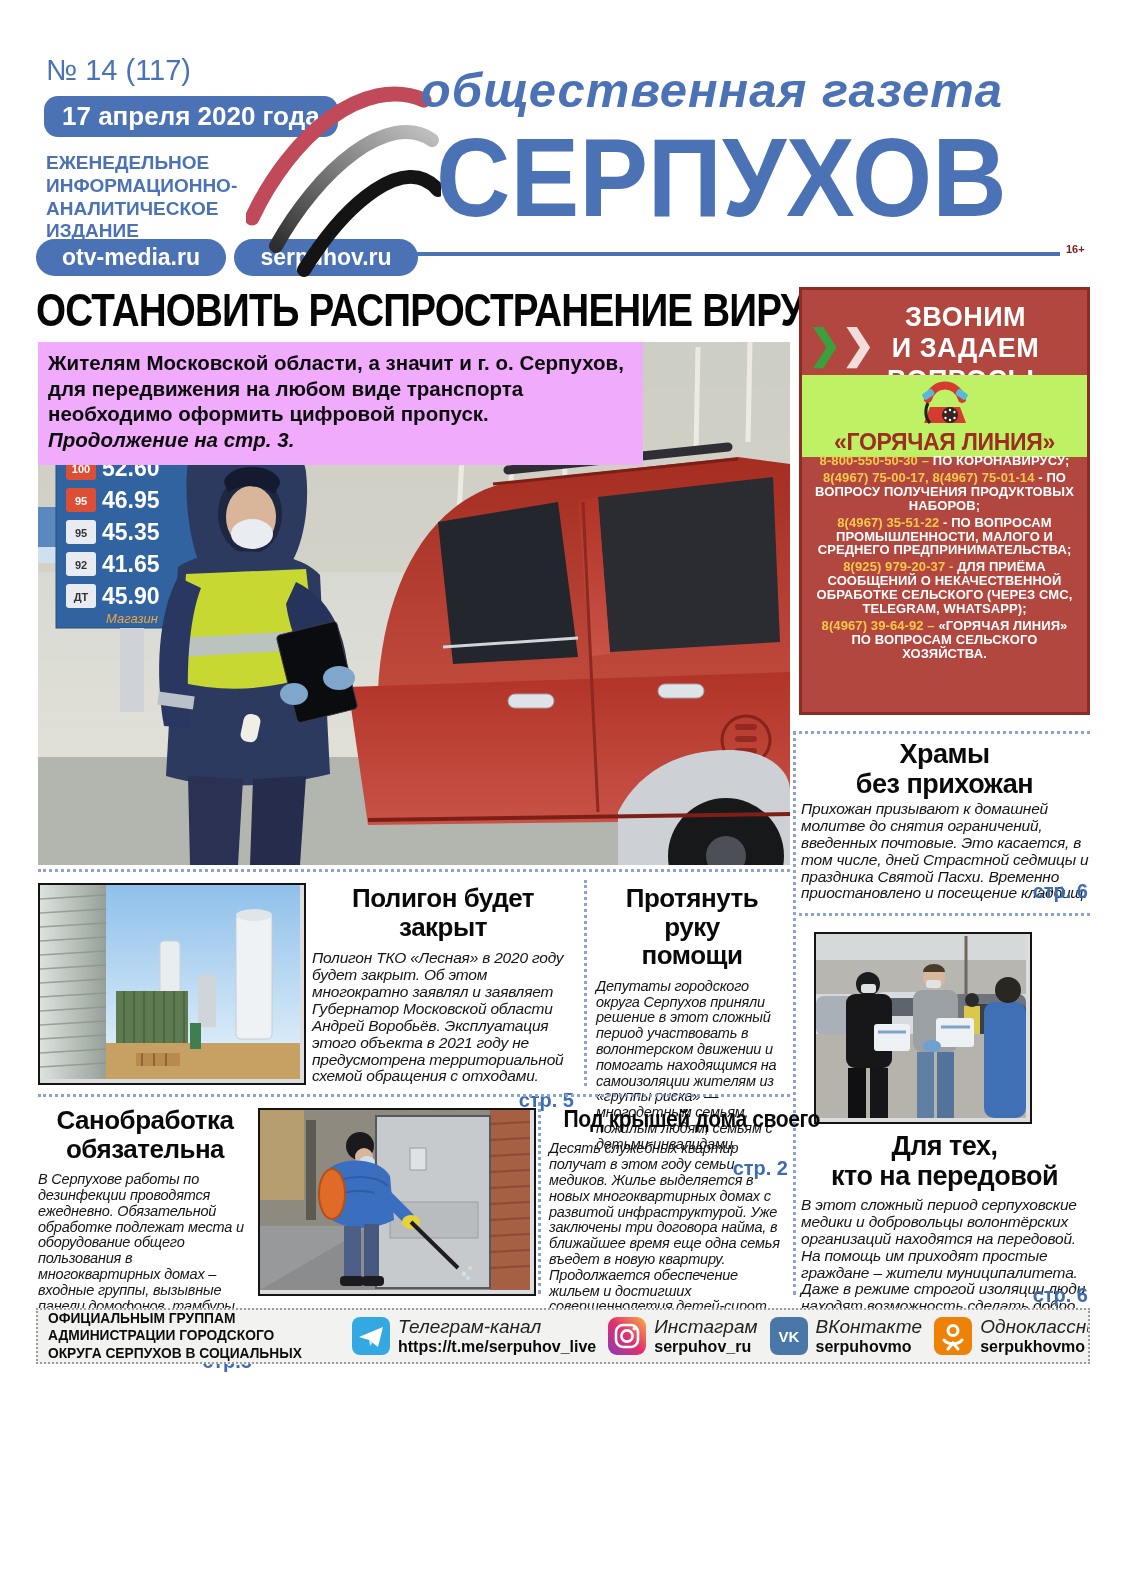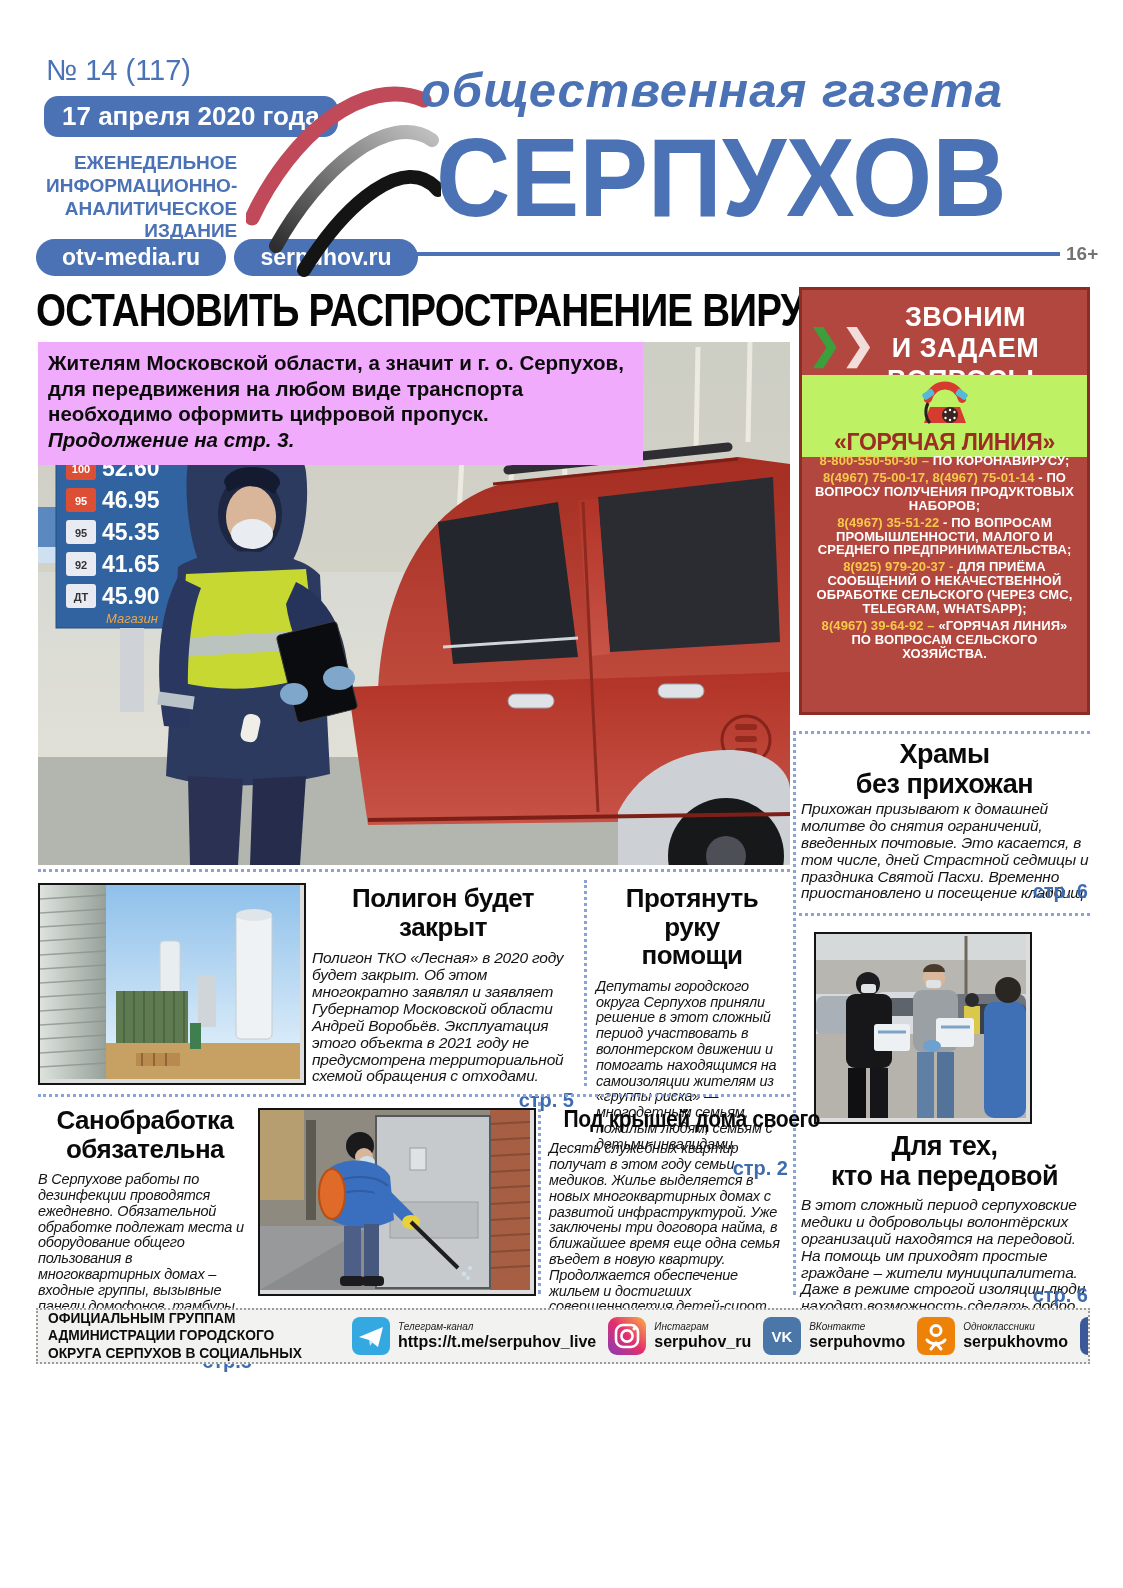--- a/index.html
+++ b/index.html
@@ -1,31 +1,31 @@
 <!DOCTYPE html>
 <html><head>
 <meta charset="utf-8">
 <style>
   html,body{margin:0;padding:0;background:#fff;}
   .page{position:relative;width:1123px;height:1588px;background:#fff;overflow:hidden;
         font-family:"Liberation Sans",sans-serif;color:#111;}
   .abs{position:absolute;}
   .blue{color:#4a72b5;}
   .pill{background:#4a72b5;color:#fff;font-weight:bold;display:flex;align-items:center;justify-content:center;}
-  .pre{white-space:pre-line;text-align:right;}
+  .pre{white-space:pre-line;}
   .article-title{font-weight:bold;color:#0a0a0a;text-align:center;font-size:26px;line-height:1.1;white-space:pre-line;letter-spacing:-0.5px;}
   .article-body{font-style:italic;font-size:15.5px;line-height:1.09;color:#141414;margin-top:9px;letter-spacing:-0.2px;}
   .page-ref{color:#3e6cb0;font-weight:bold;font-size:20px;text-align:right;margin-top:4px;}
   .divider-h{border-top:3px dotted #8ba3d4;height:0;}
   .divider-v{border-left:3px dotted #8ba3d4;width:0;}
   .photo-frame{border:2px solid #141414;overflow:hidden;background:#ddd;}
   .hl-entry{margin-bottom:3px;}
   .hl-num{color:#f7c84a;}
   .social-item{display:flex;align-items:center;gap:8px;}
-  .social-name{font-style:italic;font-size:10px;color:#222;line-height:1.12;}
+  .social-name{font-style:italic;font-size:19px;color:#222;line-height:1.12;}
   .social-handle{font-weight:bold;font-size:16px;color:#0a0a0a;line-height:1.12;}
   .sicon{width:38px;height:38px;flex:0 0 38px;}
 </style>
 </head>
 <body>
 
 <div class="page">
 
   <div class="abs blue" style="left:46px;top:54px;font-size:29px;">№ 14 (117)</div>
 
@@ -47,21 +47,21 @@
       </linearGradient>
     </defs>
     <path d="M6,168 C45,85 118,24 178,50" fill="none" stroke="#c0495a" stroke-width="15" stroke-linecap="round"></path>
     <path d="M30,196 C72,120 142,60 186,90" fill="none" stroke="url(#gsw)" stroke-width="14" stroke-linecap="round"></path>
     <path d="M58,220 C100,152 160,102 192,140" fill="none" stroke="#141414" stroke-width="14" stroke-linecap="round"></path>
   </svg>
 
   <div class="abs blue" style="left:412px;top:62px;width:600px;font-size:49px;font-weight:bold;font-style:italic;text-align:center;letter-spacing:1px;">общественная газета</div>
   <div class="abs blue" style="left:412px;top:122px;width:600px;font-size:112px;font-weight:bold;line-height:1;text-align:center;transform:scaleX(.92);transform-origin:center;">СЕРПУХОВ</div>
   <div class="abs" style="left:415px;top:252px;width:645px;height:4px;background:#4a72b5;"></div>
-  <div class="abs" style="left:1066px;top:243px;font-size:19px;color:#737373;font-weight:bold;">16+</div>
+  <div class="abs" style="left:1066px;top:243px;font-size:11px;color:#7f1d1d;font-weight:bold;">16+</div>
 
   <div class="abs" style="left:36px;top:283px;width:756px;font-size:46px;font-weight:bold;white-space:nowrap;letter-spacing:-1px;transform:scaleX(.84);transform-origin:left;color:#060606;">ОСТАНОВИТЬ РАСПРОСТРАНЕНИЕ ВИРУСА</div>
 
   <div class="abs" style="left:38px;top:342px;width:752px;height:523px;">
     <svg width="752" height="523" viewBox="0 0 752 523">
       <defs>
         <linearGradient id="sky" x1="0" y1="0" x2="0" y2="1">
           <stop offset="0" stop-color="#ccd1cd"></stop>
             <stop offset="1" stop-color="#e6e4da"></stop>
         </linearGradient>

